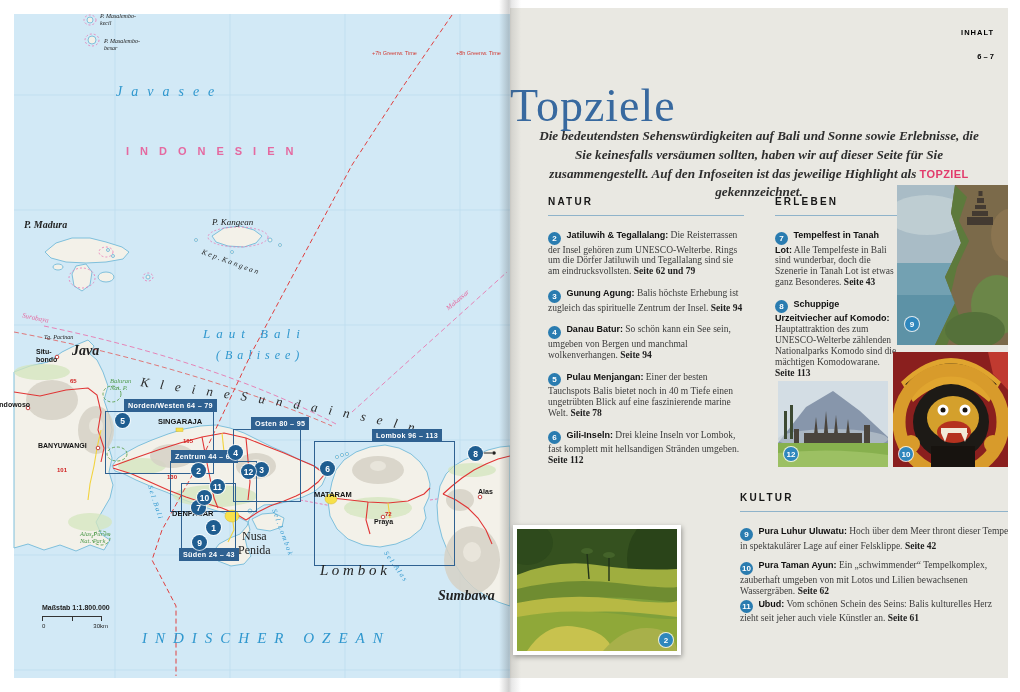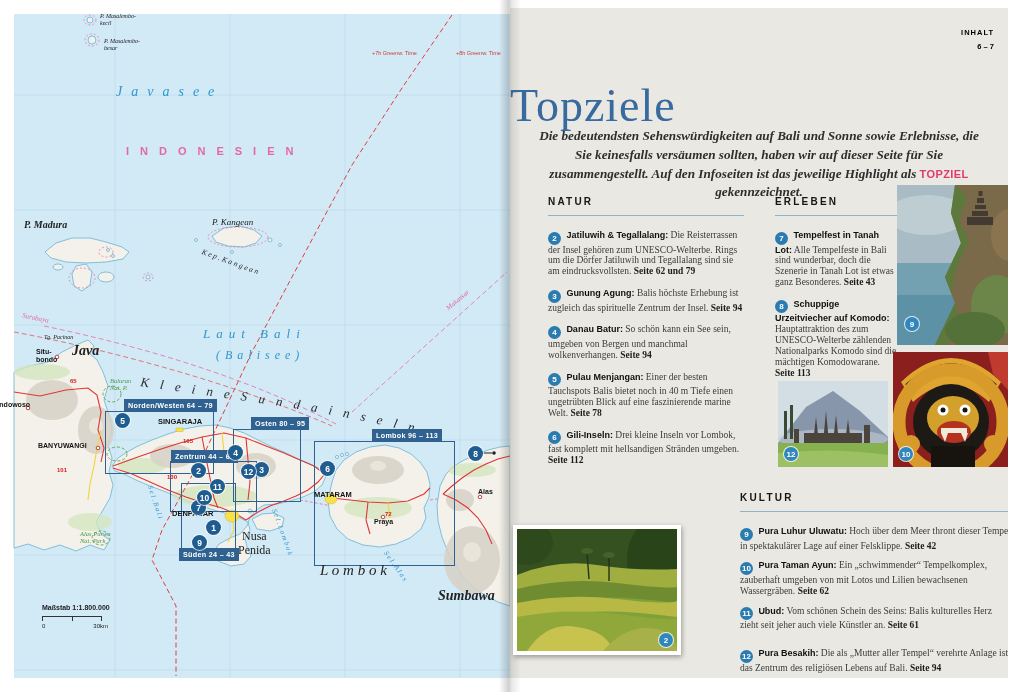--- a/index.html
+++ b/index.html
@@ -34,21 +34,21 @@
     font-weight:bold;display:flex;align-items:center;justify-content:center;z-index:10;
     box-shadow:0 0 0 1px rgba(255,255,255,.8)}
   
   .gutter{position:absolute;left:499px;top:0;width:22px;height:692px;z-index:8;pointer-events:none;
     background:linear-gradient(90deg,rgba(0,0,0,0) 0%,rgba(40,40,40,.22) 45%,rgba(90,90,90,.14) 58%,rgba(0,0,0,0) 100%)}
   
   .page-right{position:absolute;left:510px;top:0;width:510px;height:692px;background:#fff}
   .paper{position:absolute;left:0;top:8px;width:498px;height:670px;background:#e9e8e2;overflow:hidden}
   .inhalt{position:absolute;right:14px;top:20px;text-align:right;color:#000000}
   .inhalt .a{font-size:7.5px;font-weight:bold;letter-spacing:1px}
-  .inhalt .b{font-size:7.5px;font-weight:bold;margin-top:5px}
+  .inhalt .b{font-size:7.5px;font-weight:bold;margin-top:15px}
   .big-title{position:absolute;left:0;right:10px;top:40px;font-family:"Liberation Serif",serif;
     font-size:46px;font-weight:400;color:#38699f;letter-spacing:1px}
   .intro{position:absolute;left:22px;right:22px;top:106px;text-align:center;font-family:"Liberation Serif",serif;
     font-style:italic;font-weight:bold;font-size:13.2px;line-height:1.42;color:#2e2e2e}
   .topziel-tag{color:#e23a6b;font-family:"Liberation Sans",sans-serif;font-style:normal;font-weight:bold;
     font-size:11px;letter-spacing:.4px}
   .col{position:absolute}
   .sec-h{font-size:10px;font-weight:bold;letter-spacing:2.2px;color:#161616;font-family:"Liberation Sans",sans-serif}
   .sec-rule{height:1px;background:#8fb3ca;margin:8px 0 14px}
   .item{font-family:"Liberation Serif",serif;font-size:9.5px;line-height:1.14;color:#3b3b3b;margin-bottom:11px}
@@ -199,20 +199,21 @@
       </defs>
     <text font-family="Liberation Serif, serif" font-style="italic" font-size="13" fill="#2b2b2b" letter-spacing="4">
       <textPath href="#sundCurve">K l e i n e   S u n d a i n s e l n</textPath>
     </text>
   </svg>
 
   <div class="ml sea-l" style="left:116px;top:84px;font-size:14px;letter-spacing:9px">Javasee</div>
   <div class="ml" style="left:126px;top:145px;font-size:11px;letter-spacing:11px;color:#e569a0;font-weight:bold;font-family:'Liberation Sans',sans-serif">INDONESIEN</div>
   <div class="ml sea-l" style="left:203px;top:327px;font-size:13px;letter-spacing:6px">Laut Bali</div>
   <div class="ml sea-l" style="left:216px;top:349px;font-size:12px;letter-spacing:1px">( B a l i s e e )</div>
+  <div class="ml sea-l" style="left:142px;top:630px;font-size:15px;letter-spacing:8px">INDISCHER OZEAN</div>
   <div class="ml" style="left:72px;top:343px;font-size:14px;font-style:italic;font-weight:bold">Java</div>
   <div class="ml" style="left:190px;top:548px;font-size:15px;font-style:italic">B a l i</div>
   <div class="ml" style="left:320px;top:562px;font-size:15px;font-style:italic">L o m b o k</div>
   <div class="ml" style="left:438px;top:588px;font-size:14px;font-style:italic;font-weight:bold">Sumbawa</div>
   <div class="ml" style="left:24px;top:219px;font-size:10px;font-style:italic;font-weight:bold">P. Madura</div>
   <div class="ml" style="left:212px;top:217px;font-size:9px;font-style:italic">P. Kangean</div>
   <div class="ml" style="left:200px;top:258px;font-size:7.5px;font-style:italic;transform:rotate(20deg)">K e p .   K a n g e a n</div>
   <div class="ml" style="left:238px;top:530px;font-size:12px;text-align:center">Nusa
 Penida</div>
   <div class="ml sea-l" style="left:138px;top:498px;font-size:7px;transform:rotate(72deg)">S e l .  B a l i</div>
@@ -376,37 +377,31 @@
 
     <div class="col" style="left:230px;top:484px;width:272px">
       <div class="sec-h">KULTUR</div>
       <div class="sec-rule"></div>
       <div class="item" style="margin-bottom:9px">
         <span class="num">9</span>
         <span class="it">Pura Luhur Uluwatu:</span>
         <span>Hoch über dem Meer thront dieser Tempel in spektakulärer Lage auf einer Felsklippe.</span>
         <span class="pref">Seite 42</span>
       </div>
-      <div class="item" style="margin-bottom:9px">
+      <div class="item" style="margin-bottom:2px">
         <span class="num">10</span>
         <span class="it">Pura Taman Ayun:</span>
         <span>Ein „schwimmender“ Tempelkomplex, zauberhaft umgeben von mit Lotos und Lilien bewachsenen Wassergräben.</span>
         <span class="pref">Seite 62</span>
       </div>
       <div class="item" style="margin-bottom:17px">
         <span class="num">11</span>
         <span class="it">Ubud:</span>
         <span>Vom schönen Schein des Seins: Balis kulturelles Herz zieht seit jeher auch viele Künstler an.</span>
         <span class="pref">Seite 61</span>
-      </div>
-      <div class="item" style="margin-bottom:0">
-        <span class="num">12</span>
-        <span class="it">Pura Besakih:</span>
-        <span>Die als „Mutter aller Tempel“ verehrte Anlage ist das Zentrum des religiösen Lebens auf Bali.</span>
-        <span class="pref">Seite 94</span>
       </div>
     </div>
 
     <div class="rphoto" style="left:387px;top:177px;width:123px;height:160px">
       <svg width="123" height="160" viewBox="0 0 123 160">
         <rect width="123" height="160" fill="#a9bcc6"></rect>
         <ellipse cx="30" cy="30" rx="40" ry="20" fill="#c3d1d5" opacity="0.8"></ellipse>
         <ellipse cx="90" cy="18" rx="34" ry="14" fill="#8fa5b2" opacity="0.7"></ellipse>
         <rect x="0" y="78" width="123" height="82" fill="#73a1b2"></rect>
         <rect x="0" y="110" width="123" height="50" fill="#5d92a6"></rect>

